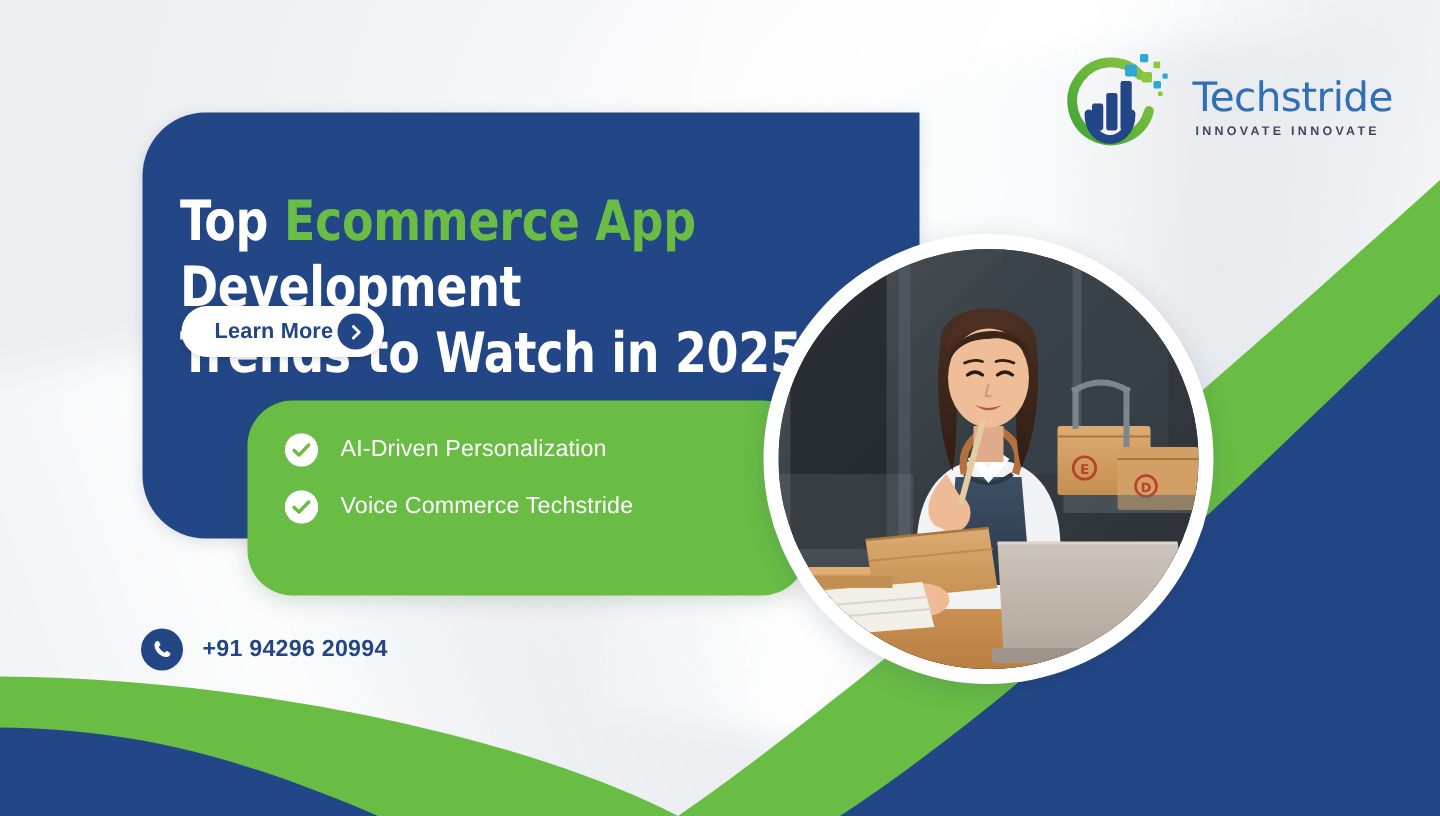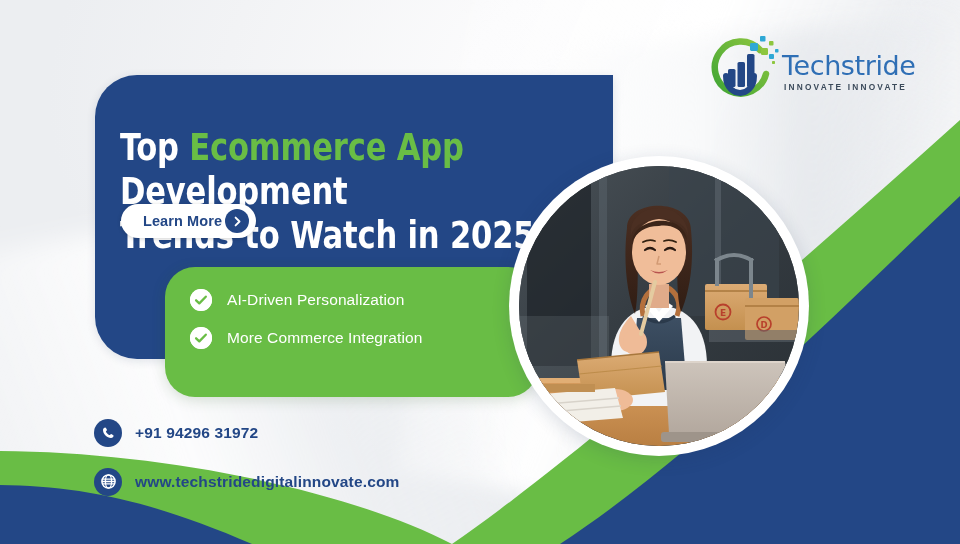--- a/index.html
+++ b/index.html
@@ -220,21 +220,21 @@
 
   
   .logo {
     position: absolute;
     left: 706px;
     top: 33px;
     width: 166px;
     height: 74px;
     display: flex;
     align-items: center;
-    gap: 4px;
+    gap: 17px;
   }
   .logo-mark { flex: none; }
   .logo-text-wrap {
     display: flex;
     flex-direction: column;
     align-items: flex-start;
     margin-left: -2px;
     margin-top: 4px;
   }
   .logo-name {
@@ -300,21 +300,21 @@
       </span>
       <span class="text">AI-Driven Personalization</span>
     </div>
     <div class="feature-item">
       <span class="check-circle">
         <svg width="22" height="22" viewBox="0 0 22 22">
           <circle cx="11" cy="11" r="11" fill="#ffffff"></circle>
           <path d="M6.1,11.3 L9.3,14.4 L15.8,7.7" fill="none" stroke="#69bd45" stroke-width="2.3" stroke-linecap="round" stroke-linejoin="round"></path>
         </svg>
       </span>
-      <span class="text">More Commerce Integration</span>
+      <span class="text">Voice Commerce Techstride</span>
     </div>
   </div>
 
   <div class="photo-wrap">
     <div class="photo-inner">
       <svg class="photo-svg" viewBox="0 0 280 280" preserveAspectRatio="xMidYMid slice">
         <defs>
           <linearGradient id="wallG" x1="0" y1="0" x2="1" y2="1">
             <stop offset="0%" stop-color="#4a5258"></stop>
             <stop offset="50%" stop-color="#343b41"></stop>
@@ -422,31 +422,21 @@
     </div>
   </div>
 
   <div class="contact">
     <div class="contact-row">
       <span class="contact-icon">
         <svg width="16" height="16" viewBox="0 0 16 16">
           <path d="M5.2,2.4 C4.2,2.4 3,3.5 3,5 C3,9 7,13 11,13 C12.5,13 13.6,11.8 13.6,10.8 C13.6,10.3 11.6,9 11.1,9 C10.6,9 10.1,10.1 9.6,10.1 C8.8,10.1 5.9,7.2 5.9,6.4 C5.9,5.9 7,5.4 7,4.9 C7,4.4 5.7,2.4 5.2,2.4 Z" fill="#ffffff"></path>
         </svg>
       </span>
-      <span class="contact-text">+91 94296 31972</span>
-    </div>
-    <div class="contact-row">
-      <span class="contact-icon">
-        <svg width="17" height="17" viewBox="0 0 17 17">
-          <circle cx="8.5" cy="8.5" r="6.6" fill="none" stroke="#ffffff" stroke-width="1.5"></circle>
-          <ellipse cx="8.5" cy="8.5" rx="3.1" ry="6.6" fill="none" stroke="#ffffff" stroke-width="1.3"></ellipse>
-          <path d="M2.3,6.2 L14.7,6.2 M2.3,10.8 L14.7,10.8 M1.9,8.5 L15.1,8.5" stroke="#ffffff" stroke-width="1.3"></path>
-        </svg>
-      </span>
-      <span class="contact-text">www.techstridedigitalinnovate.com</span>
+      <span class="contact-text">+91 94296 20994</span>
     </div>
   </div>
 
   <div class="logo">
     <svg class="logo-mark" width="74" height="72" viewBox="0 0 74 72">
       <defs>
         <linearGradient id="arcG" x1="0" y1="1" x2="1" y2="0">
           <stop offset="0%" stop-color="#3fa535"></stop>
           <stop offset="100%" stop-color="#8dc63f"></stop>
         </linearGradient>

